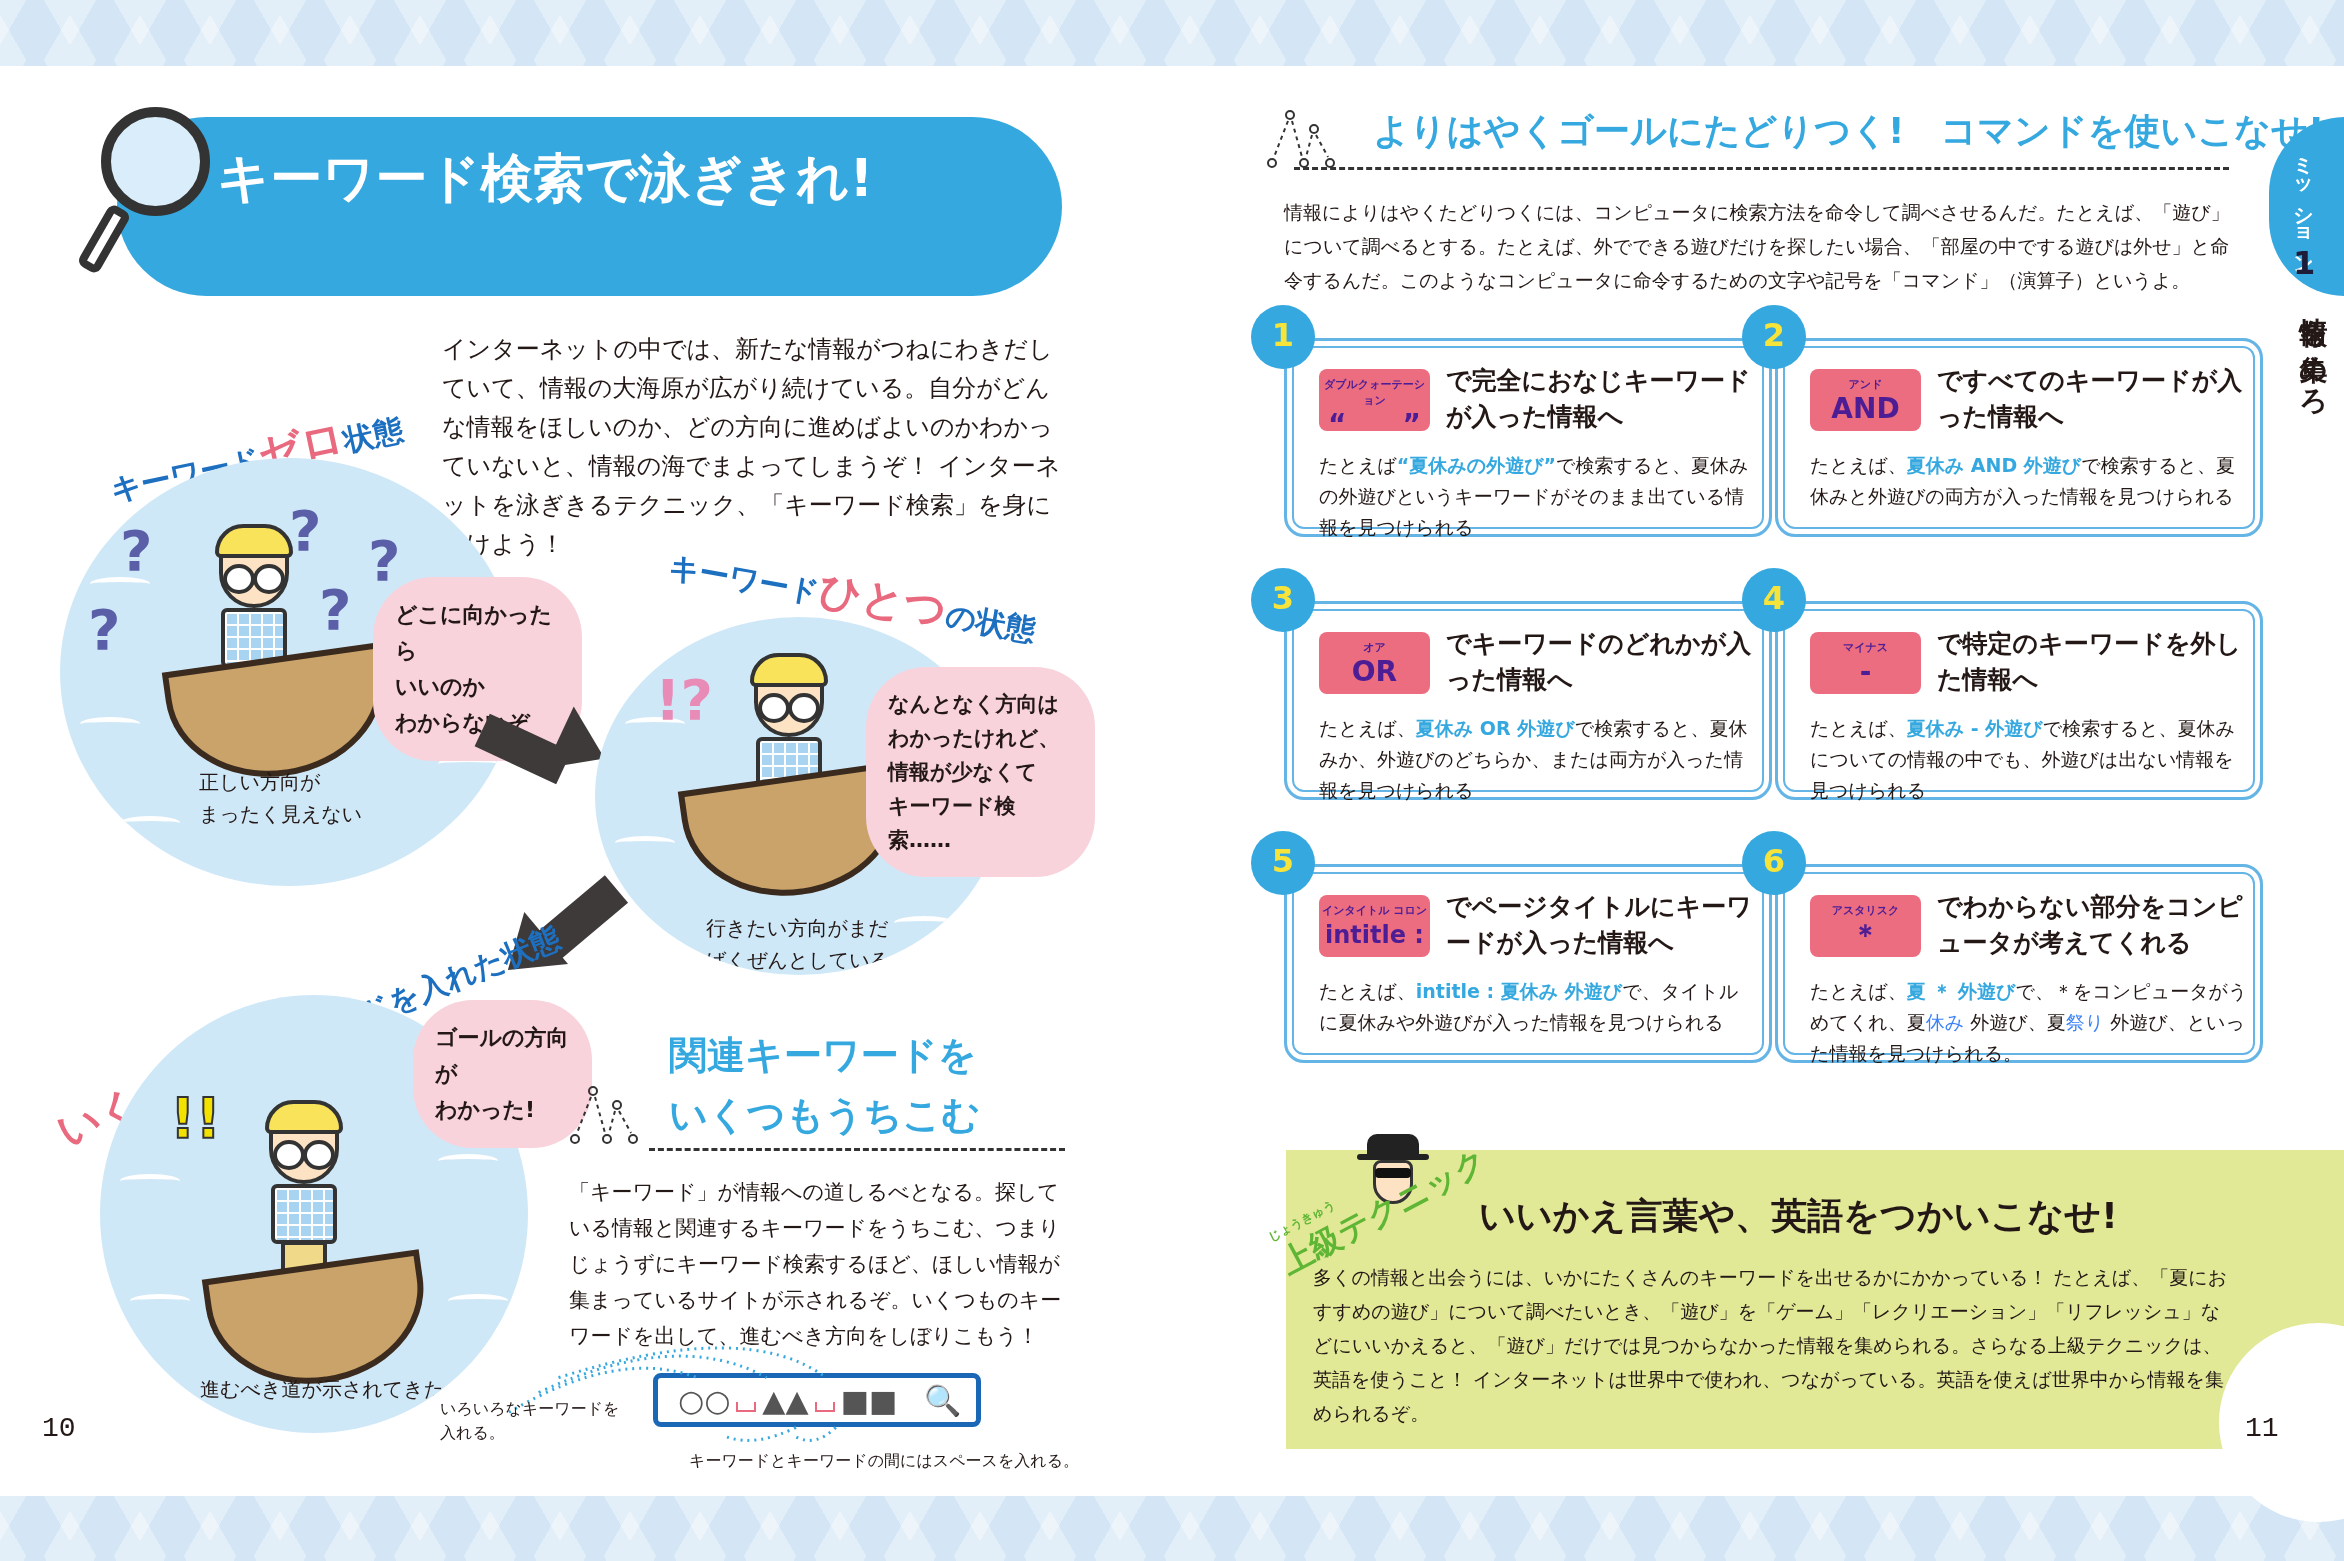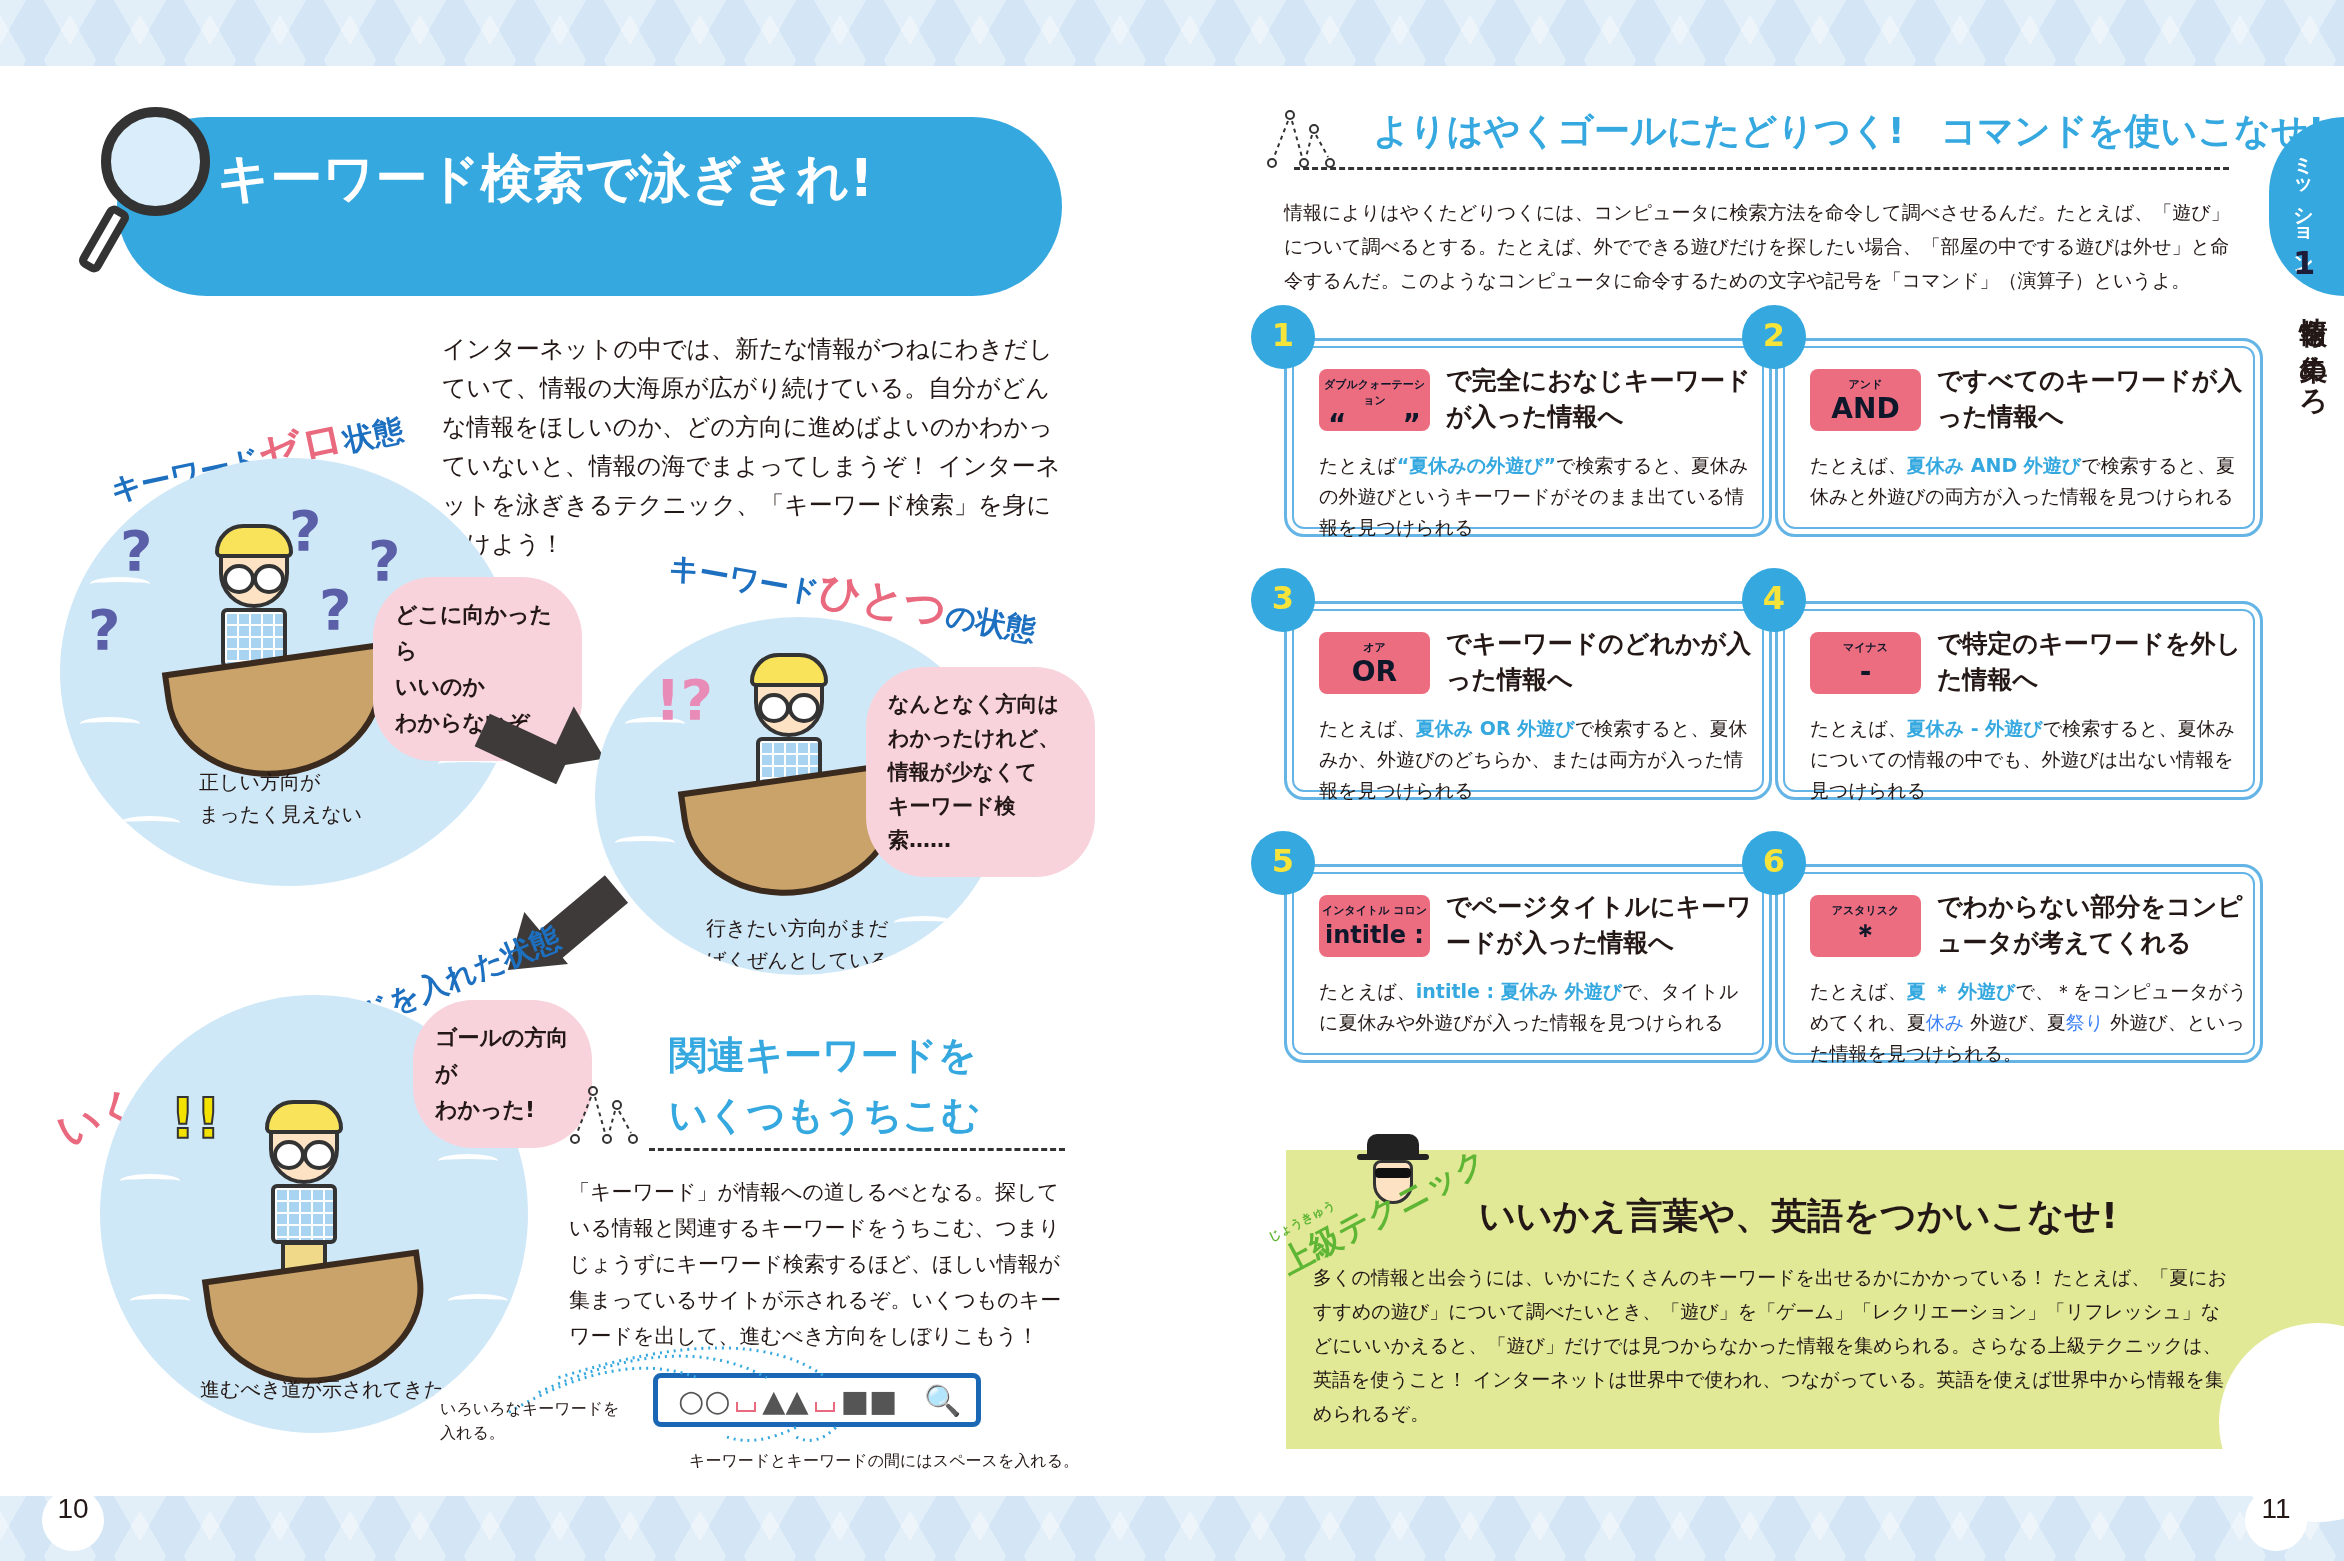--- a/index.html
+++ b/index.html
@@ -6,22 +6,22 @@
 html,body{width:2344px;height:1561px;overflow:hidden;background:#fff}
 body{position:relative;font-family:"DejaVu Sans","Liberation Sans",sans-serif;color:#231815}
 .band{position:absolute;left:0;width:2344px;height:66px;background-color:#d4e6f5;
  background-image:linear-gradient(60deg,rgba(255,255,255,.35) 25%,transparent 25%,transparent 75%,rgba(255,255,255,.35) 75%),
  linear-gradient(-60deg,rgba(255,255,255,.35) 25%,transparent 25%,transparent 75%,rgba(255,255,255,.35) 75%);
  background-size:70px 60px}
 .band.top{top:0}
 .band.bottom{top:1496px;height:65px}
 .abs{position:absolute}
 
-.pgnum{position:absolute;top:1489px;width:62px;height:62px;border-radius:50%;background:#fff;text-align:center;
- font-family:Liberation Sans, sans-serif;font-size:28px;line-height:40px;z-index:3}
+.pgnum{position:absolute;top:1409px;width:62px;height:62px;border-radius:50%;background:#fff;text-align:left;
+ font-family:Liberation Mono, monospace;font-size:28px;line-height:40px;z-index:3}
 
 .title-banner{position:absolute;left:117px;top:117px;width:945px;height:179px;background:#35a8df;border-radius:90px;
  padding:22px 0 0 100px;color:#fff;font-weight:bold;font-size:52px;line-height:78px}
 .magnifier{position:absolute;left:101px;top:107px;width:109px;height:109px;border:10px solid #333;border-radius:50%;background:#d9eefa;z-index:2}
 .magnifier-handle{position:absolute;left:92px;top:204px;width:24px;height:70px;background:#fff;border:8px solid #333;border-radius:8px;transform:rotate(30deg);z-index:1}
 .intro{position:absolute;left:442px;top:330px;width:627px;font-size:24px;line-height:39px}
 
 .scene{position:absolute;border-radius:50%;background:#cfe8f8;overflow:hidden}
 .scene .wave{position:absolute;width:60px;height:14px;border-top:5px solid #fff;border-radius:50% 50% 0 0}
 .scene-caption{position:absolute;font-size:20px;line-height:32px;text-align:left}
@@ -50,21 +50,21 @@
 .searchbox .space{display:inline-block;width:20px;height:10px;border:2px solid #e9697f;border-top:0;margin:14px 2px 0}
 .searchbox .mag{margin-left:auto;margin-right:14px;color:#1a67b5;font-size:30px}
 .note{position:absolute;font-size:16px;line-height:24px}
 
 .right-head{position:absolute;left:1373px;top:107px;color:#35a8df;font-weight:bold;font-size:36px;white-space:nowrap}
 .right-rule{position:absolute;left:1294px;top:167px;width:935px;border-top:3px dashed #333}
 .right-intro{position:absolute;left:1284px;top:195px;width:955px;font-size:19px;line-height:34px}
 .card{position:absolute;width:488px;height:199px;border:3px solid #64b5e6;border-radius:20px;background:#fff;box-shadow:inset 0 0 0 5px #fff,inset 0 0 0 7px #64b5e6}
 .card .num{position:absolute;left:-36px;top:-36px;width:64px;height:64px;border-radius:50%;background:#35a8df;color:#f7e43a;
  font-weight:bold;font-size:32px;text-align:center;line-height:60px}
-.card .op{position:absolute;left:32px;top:28px;width:111px;height:62px;background:#ec6d80;border-radius:8px;color:#0f172a;text-align:center;font-weight:bold}
+.card .op{position:absolute;left:32px;top:28px;width:111px;height:62px;background:#ec6d80;border-radius:8px;color:#4c1d95;text-align:center;font-weight:bold}
 .card .op .ruby{display:block;font-size:11px;line-height:16px;padding-top:8px}
 .card .op .sym{display:block;font-size:28px;line-height:32px}
 .card .head{position:absolute;left:159px;top:22px;width:318px;font-weight:bold;font-size:25px;line-height:36px}
 .card .desc{position:absolute;left:32px;top:109px;width:438px;font-size:19px;line-height:31px}
 .card .desc .hl{color:#35a8df;font-weight:bold}
 .card .desc .red{color:#3b82f6}
 
 .side-tab{position:absolute;left:2269px;top:117px;width:76px;height:179px;background:#35a8df;border-radius:90px 0 0 90px}
 .side-tab .label{position:absolute;left:22px;top:26px;writing-mode:vertical-rl;color:#fff;font-weight:bold;font-size:20px;letter-spacing:2px}
 .side-tab .n{position:absolute;left:24px;top:127px;font-weight:bold;font-size:32px;color:#1d1d3a}

